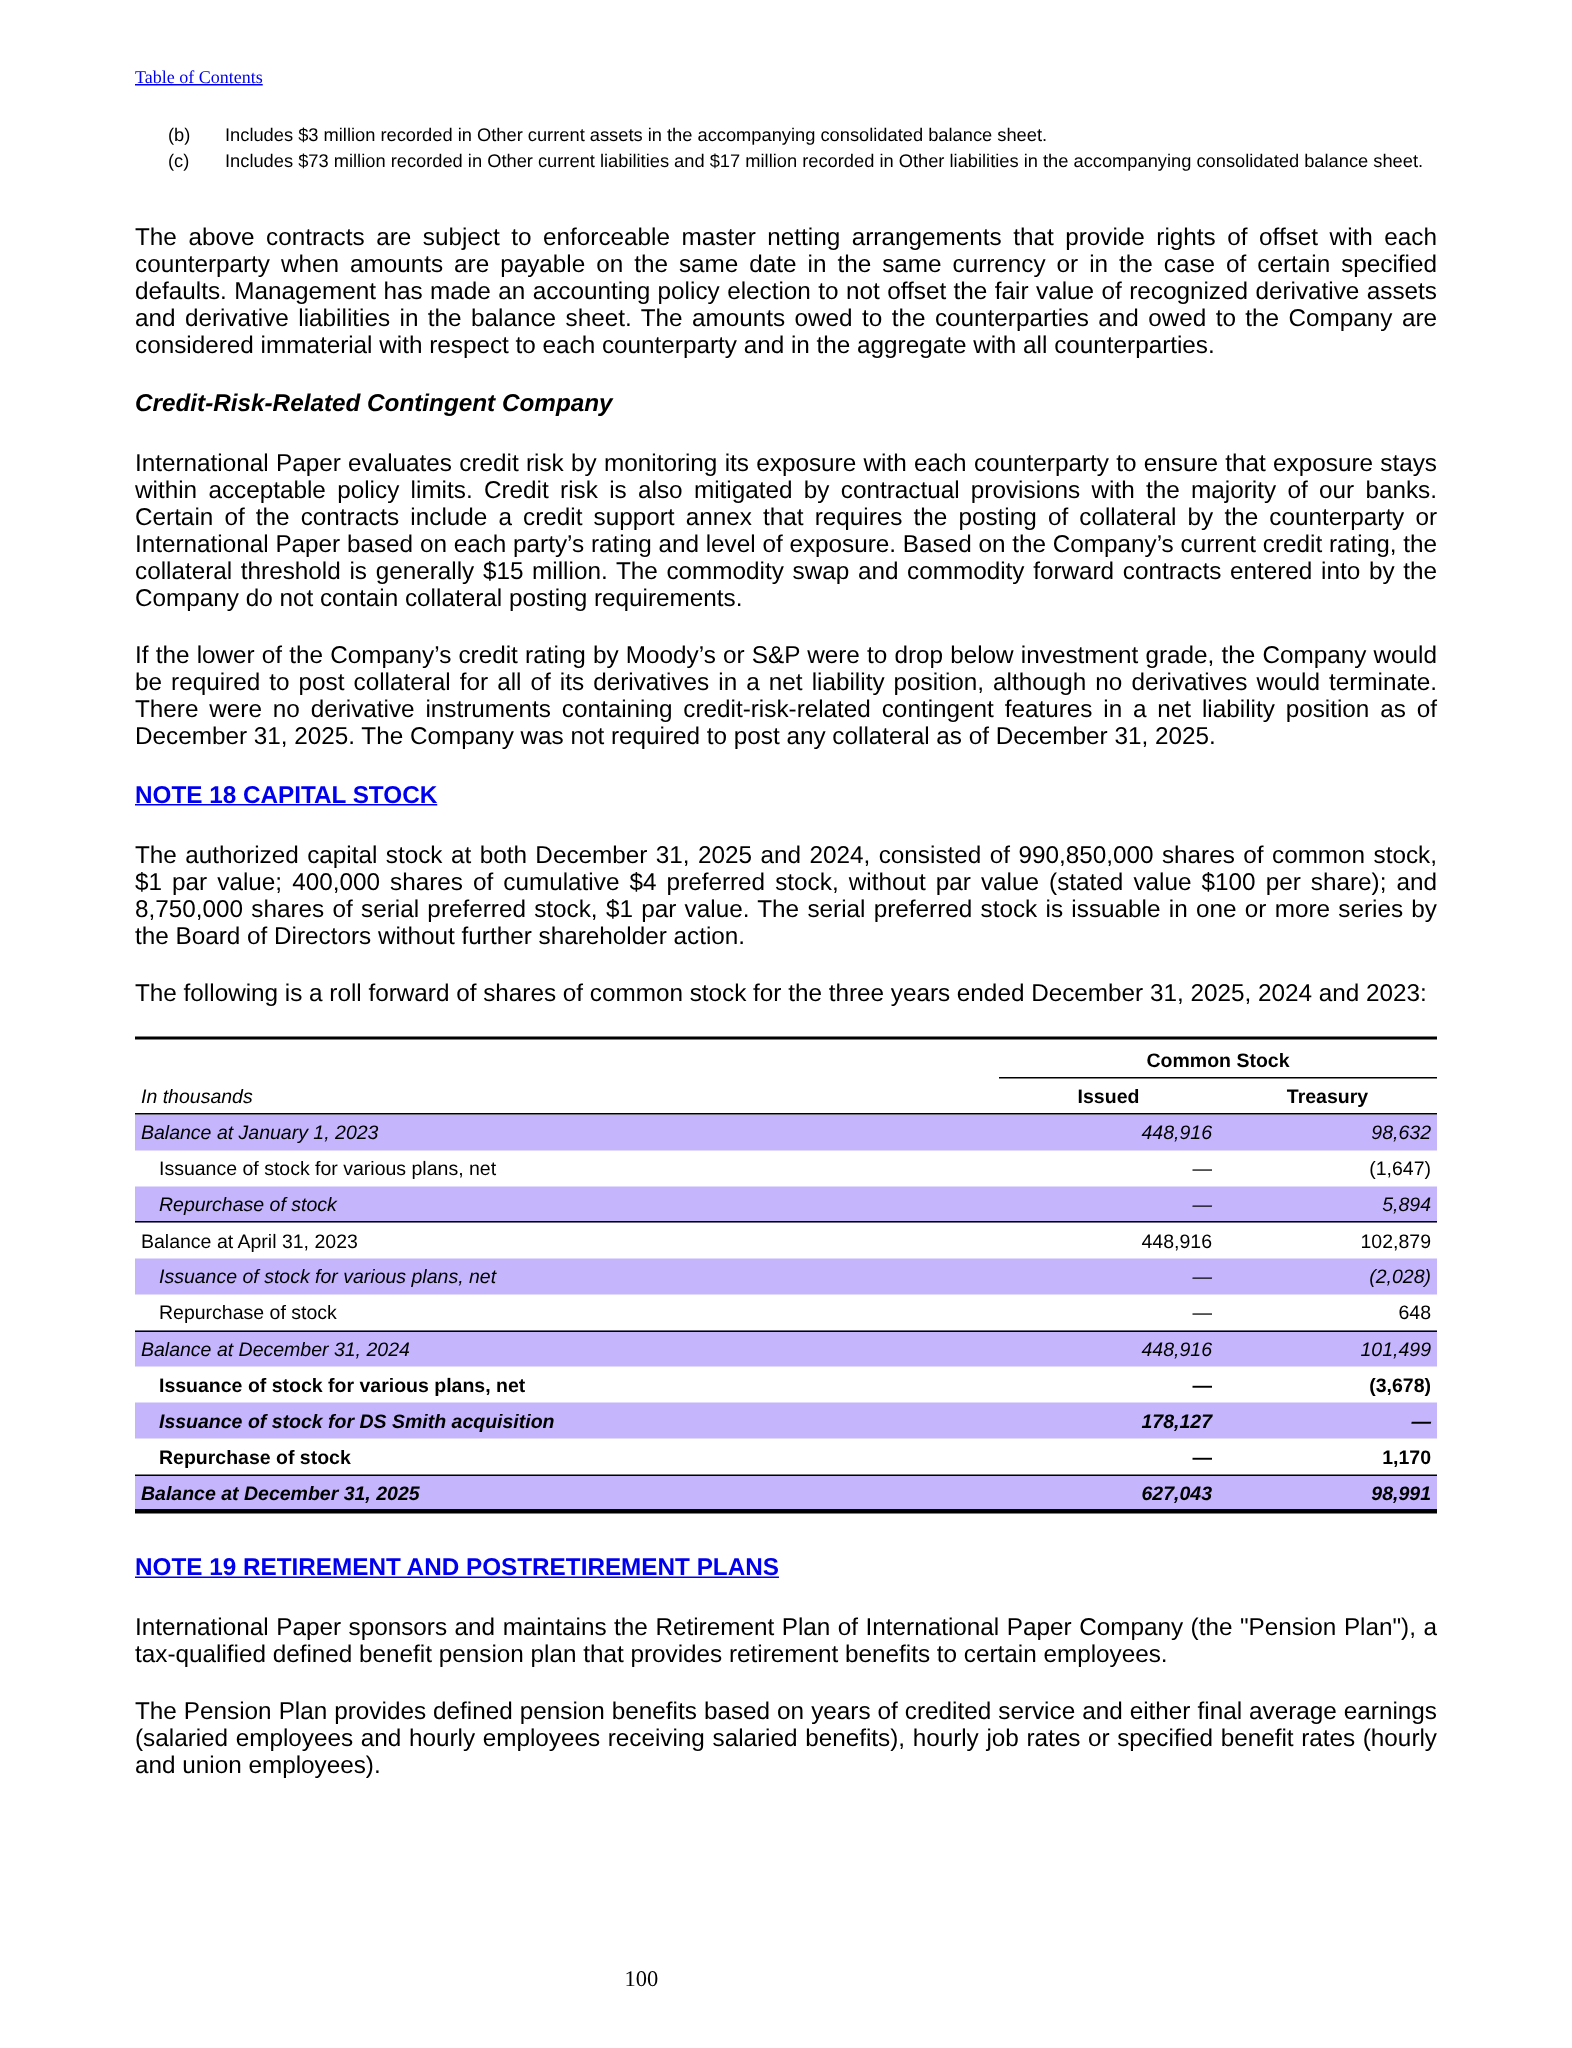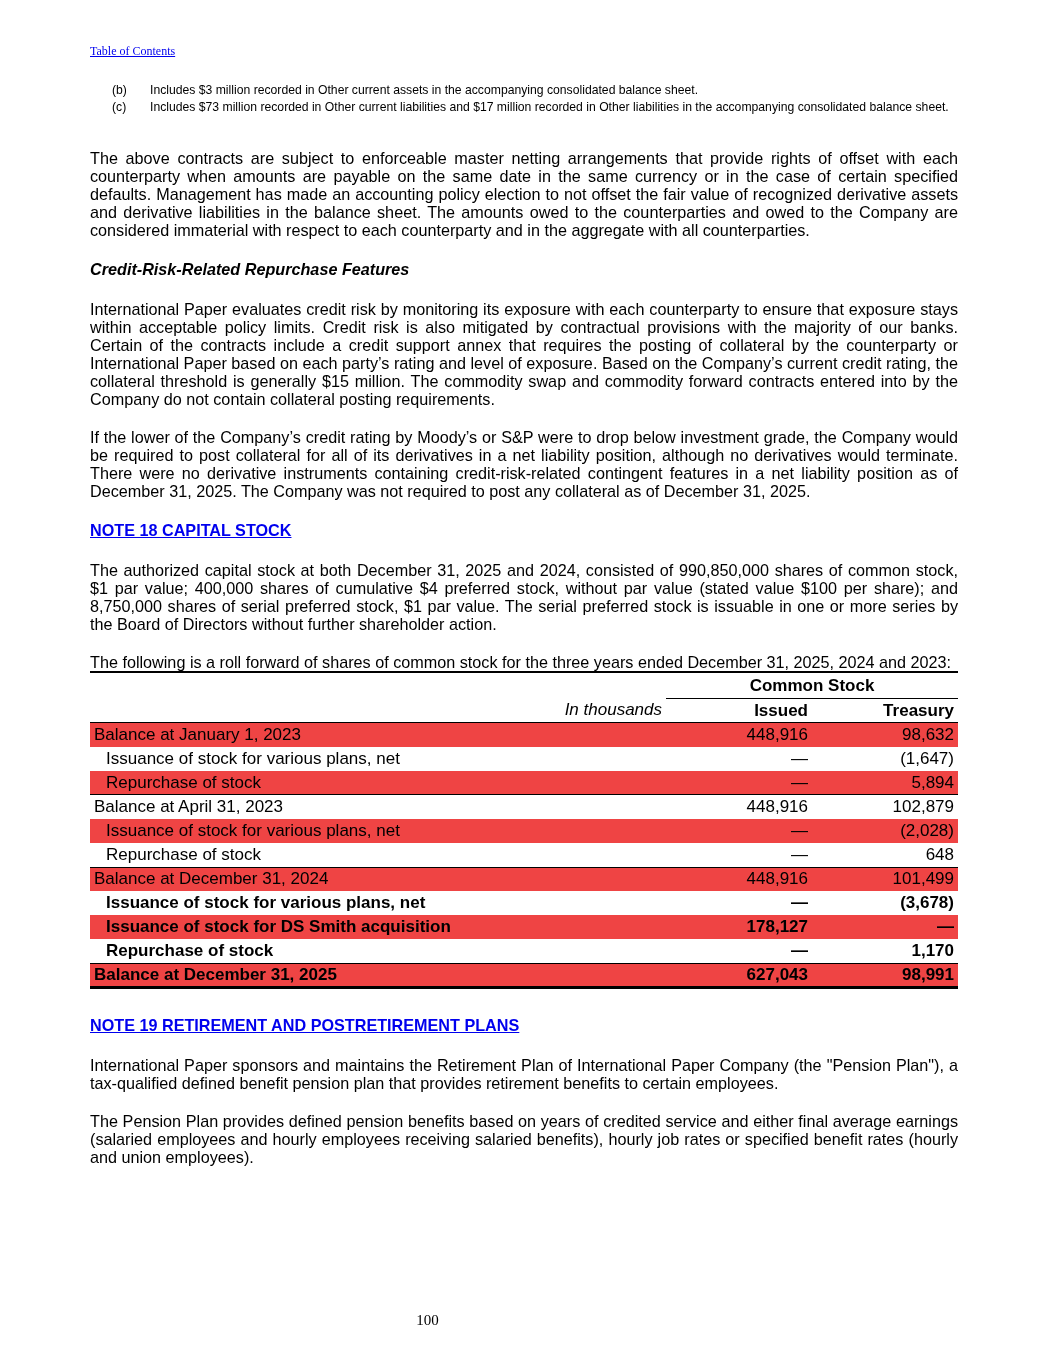--- a/index.html
+++ b/index.html
@@ -57,40 +57,41 @@
       font-size: 16.2px;
       line-height: 20.3px;
       font-weight: bold;
       color: #0000ee;
       text-decoration: underline;
     }
 
     table.stock {
       width: 868px;
       border-collapse: collapse;
-      font-size: 17px;
+      font-size: 13px;
+      margin-top: 20px;
     }
     table.stock td, table.stock th {
       height: 24.1px;
       padding: 0 4px;
       vertical-align: middle;
       white-space: nowrap;
     }
     table.stock tr.top-rule td { height: 2px; padding: 0; border-top: 2px solid #000; }
     table.stock th { font-weight: bold; }
     .col-label { text-align: left; }
     .col-num { text-align: right; }
     .col-issued { width: 146px; padding-right: 4px !important; }
     .col-treasury { width: 146px; }
     .th-center { text-align: center; }
     .row-group-head th { border-bottom: 1.5px solid #000; }
-    .row-colhead td, .row-colhead th { border-bottom: 1.5px solid #000; text-align: right; }
+    .row-colhead td, .row-colhead th { border-bottom: 1.5px solid #000; }
     .italic { font-style: italic; font-weight: normal; }
     .indent { padding-left: 16px !important; }
-    .shade td { background: #ef4444; }
+    .shade td { background: #c4b5fd; font-style: italic; }
     .rule-top td { border-top: 1.5px solid #000; }
     .bold td { font-weight: bold; }
     .final td { border-bottom: 3px solid #000; }
 
     .page-num {
       position: absolute;
       top: 1312px;
       left: 0;
       width: 855px;
       text-align: center;
@@ -110,21 +111,21 @@
   </div>
   <div class="footnote">
     <span class="fn-mark">(c)</span>
     <span class="fn-text">Includes $73 million recorded in Other current liabilities and $17 million recorded in Other liabilities in the accompanying consolidated balance sheet.</span>
   </div>
 </div>
 
 <div class="content">
   <p class="body">The above contracts are subject to enforceable master netting arrangements that provide rights of offset with each counterparty when amounts are payable on the same date in the same currency or in the case of certain specified defaults. Management has made an accounting policy election to not offset the fair value of recognized derivative assets and derivative liabilities in the balance sheet. The amounts owed to the counterparties and owed to the Company are considered immaterial with respect to each counterparty and in the aggregate with all counterparties.</p>
   <div class="gap"></div>
-  <h3 class="subhead">Credit-Risk-Related Repurchase Features</h3>
+  <h3 class="subhead">Credit-Risk-Related Contingent Company</h3>
   <div class="gap"></div>
   <p class="body">International Paper evaluates credit risk by monitoring its exposure with each counterparty to ensure that exposure stays within acceptable policy limits. Credit risk is also mitigated by contractual provisions with the majority of our banks. Certain of the contracts include a credit support annex that requires the posting of collateral by the counterparty or International Paper based on each party’s rating and level of exposure. Based on the Company’s current credit rating, the collateral threshold is generally $15 million. The commodity swap and commodity forward contracts entered into by the Company do not contain collateral posting requirements.</p>
   <div class="gap"></div>
   <p class="body">If the lower of the Company’s credit rating by Moody’s or S&amp;P were to drop below investment grade, the Company would be required to post collateral for all of its derivatives in a net liability position, although no derivatives would terminate. There were no derivative instruments containing credit-risk-related contingent features in a net liability position as of December 31, 2025. The Company was not required to post any collateral as of December 31, 2025.</p>
   <div class="gap"></div>
   <a class="note-head">NOTE 18 CAPITAL STOCK</a>
   <div class="gap"></div>
   <p class="body">The authorized capital stock at both December 31, 2025 and 2024, consisted of 990,850,000 shares of common stock, $1 par value; 400,000 shares of cumulative $4 preferred stock, without par value (stated value $100 per share); and 8,750,000 shares of serial preferred stock, $1 par value. The serial preferred stock is issuable in one or more series by the Board of Directors without further shareholder action.</p>
   <div class="gap"></div>
   <p class="body">The following is a roll forward of shares of common stock for the three years ended December 31, 2025, 2024 and 2023:</p>

